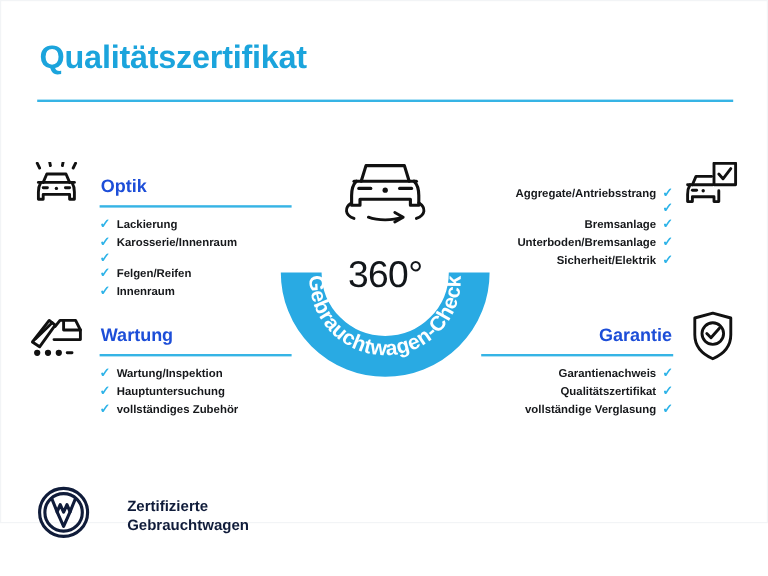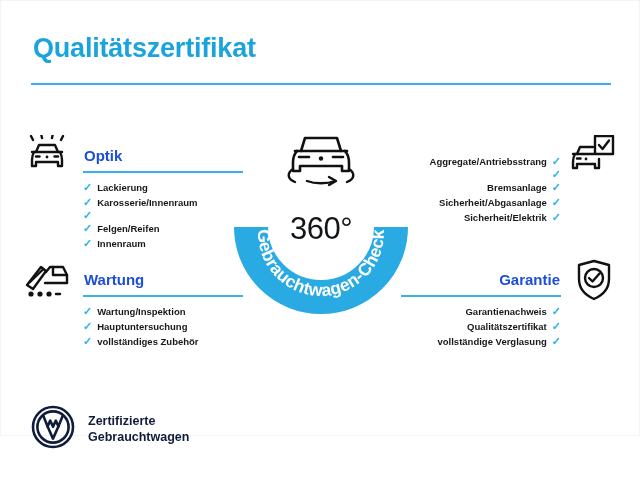--- a/index.html
+++ b/index.html
@@ -136,21 +136,21 @@
 
   
   #vw-block {
     position: absolute;
     left: 30px;
     top: 404px;
     display: flex;
     align-items: center;
   }
   #vw-text {
-    margin-left: 13px;
+    margin-left: 31px;
     font-size: 12.5px;
     font-weight: bold;
     color: #101c3a;
     line-height: 16px;
     white-space: nowrap;
   }
 </style>
 </head>
 <body>
 
@@ -294,21 +294,21 @@
           <span class="check">✓</span>
         </li>
       <li>
           <span class="check">✓</span>
         </li>
       <li>
           <span>Bremsanlage</span>
           <span class="check">✓</span>
         </li>
       <li>
-          <span>Sicherheit/Abgasanlage</span>
+          <span>Unterboden/Bremsanlage</span>
           <span class="check">✓</span>
         </li>
       <li>
           <span>Sicherheit/Elektrik</span>
           <span class="check">✓</span>
         </li>
     </ul>
   </div>
 
   <div class="section right" id="sec-garantie">

